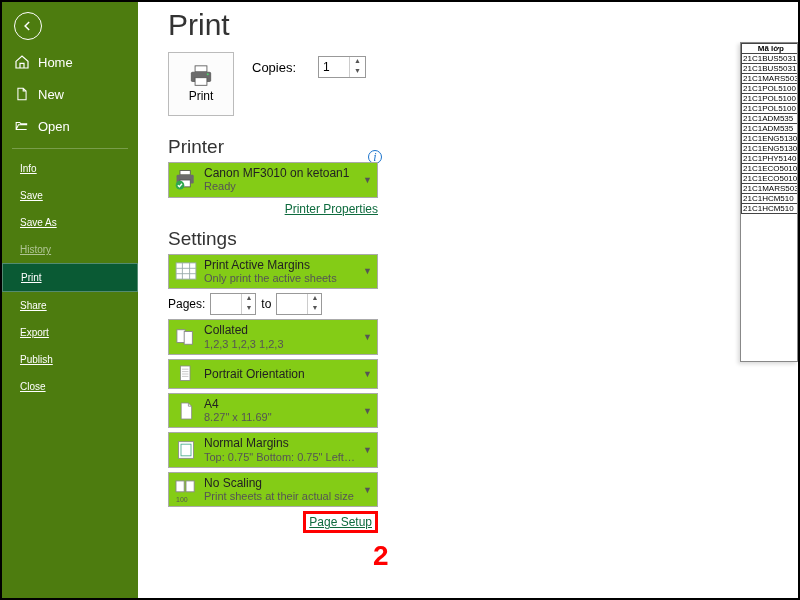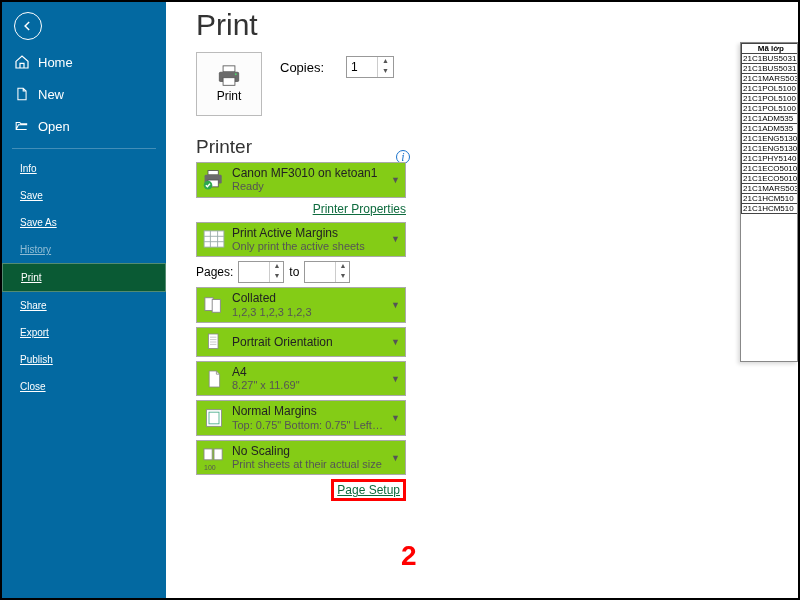--- a/index.html
+++ b/index.html
@@ -1,18 +1,18 @@
 <!DOCTYPE html>
 <html><head>
 <meta charset="utf-8">
 <style>
   * { box-sizing: border-box; margin: 0; padding: 0; font-family: "Segoe UI", Arial, sans-serif; }
   html, body { width: 800px; height: 600px; overflow: hidden; }
   .frame { width: 800px; height: 600px; border: 2px solid #000; display: flex; background: #fff; }
-  .sidebar { width: 164px; background: #0369a1; color: #fff; display: flex; flex-direction: column; padding-top: 6px; }
+  .sidebar { width: 136px; background: #4d7c0f; color: #fff; display: flex; flex-direction: column; padding-top: 6px; }
   .back { width: 28px; height: 28px; border: 1.5px solid #fff; border-radius: 50%; margin: 4px 0 6px 12px; display: flex; align-items: center; justify-content: center; cursor: pointer; }
   .back svg { width: 14px; height: 14px; }
   .nav-item { display: flex; align-items: center; gap: 8px; padding: 8px 12px; font-size: 13px; cursor: pointer; }
   .nav-item .ic { width: 16px; height: 16px; display:flex; align-items:center; justify-content:center; }
   .nav-sep { height: 1px; background: rgba(255,255,255,0.25); margin: 6px 10px; }
   .subnav { padding: 8px 18px; font-size: 10px; cursor: pointer; text-decoration: underline; }
   .subnav.dim { color: rgba(255,255,255,0.55); }
   .subnav.sel { background: #0a5a34; border: 1px solid rgba(255,255,255,0.3); }
   .hl1 { border: 3px solid #ff0000; }
   .anno { position: absolute; color: #ff0000; font-weight: 900; font-size: 28px; font-family: Arial; }
@@ -140,20 +140,21 @@
         </svg>
       </span>
       <div class="txts">
         <div class="t1">Canon MF3010 on ketoan1</div>
         <div class="t2">Ready</div>
       </div>
       <span class="car">▼</span>
     </div>
     <div class="linkr"><a>Printer Properties</a></div>
 
+    <h2 class="sect">Settings</h2>
 
     <div class="dd">
       <span class="ic">
           <svg viewBox="0 0 24 20" width="24" height="18">
             <rect x="1" y="1" width="22" height="18" fill="#fff" stroke="#9aa"></rect>
             <path stroke="#9aa" d="M1 7h22 M1 13h22 M8 1v18 M16 1v18"></path>
           </svg>
         </span>
       <div class="txts">
         <div class="t1">Print Active Margins</div>

